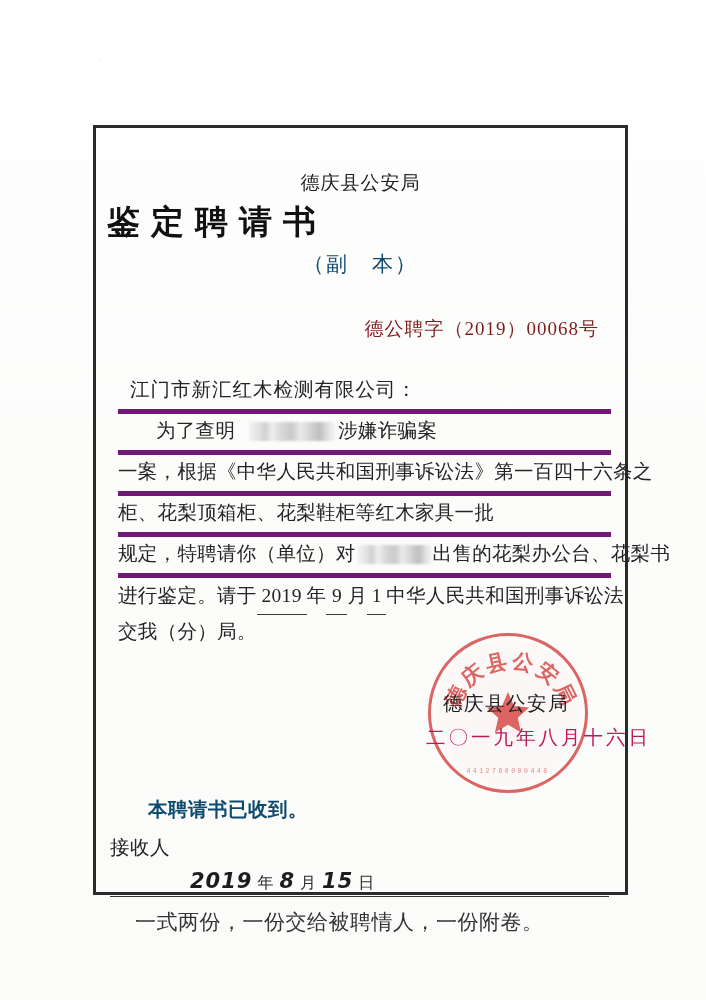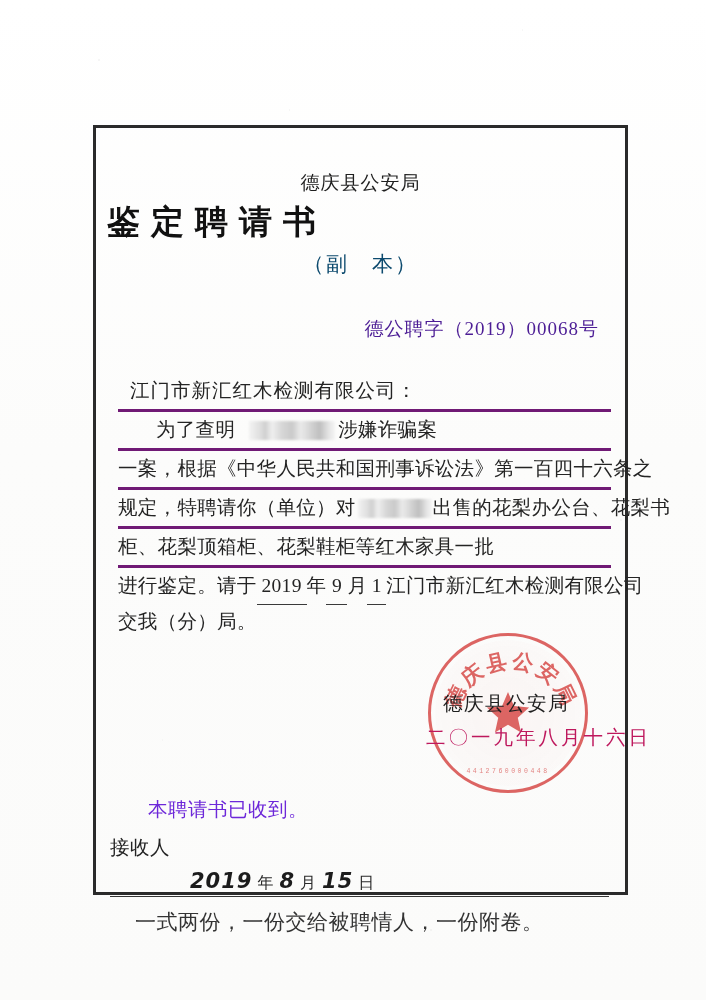--- a/index.html
+++ b/index.html
@@ -80,21 +80,21 @@
     font-size: 21px;
     letter-spacing: 2px;
     color: #0c4a6e;
   }
   .doc-number {
     position: absolute;
     right: 26px;
     top: 188px;
     font-size: 19px;
     letter-spacing: 1px;
-    color: #4c1d95;
+    color: #7f1d1d;
     white-space: nowrap;
   }
 
   
   #body-block {
     position: absolute;
     left: 22px;
     right: 14px;
     top: 245px;
   }
@@ -102,21 +102,22 @@
     position: relative;
     font-size: 19.5px;
     line-height: 36px;
     height: 36px;
     white-space: nowrap;
     color: #242424;
     letter-spacing: 0.3px;
   }
   
   .ruled {
-    border-bottom: 3px solid #701a75;
+    border-bottom: 5px solid #701a75;
+    font-family: Liberation Mono, monospace;
   }
   .indent { padding-left: 38px; }
   .recipient { padding-left: 12px; letter-spacing: 1px; }
 
   .redaction {
     display: inline-block;
     vertical-align: -4px;
     height: 19px;
     background:
       linear-gradient(90deg,
@@ -206,22 +207,23 @@
     color: #be185d;
     white-space: nowrap;
   }
 
   
   #receipt-note {
     position: absolute;
     left: 52px;
     top: 668px;
     font-size: 19.5px;
-    color: #6d28d9;
+    color: #0c4a6e;
     letter-spacing: 0.5px;
+    font-weight: bold;
   }
   #receiver-label {
     position: absolute;
     left: 14px;
     top: 706px;
     font-size: 19.5px;
     color: #242424;
     letter-spacing: 0.5px;
   }
   #receipt-date-row {
@@ -283,29 +285,29 @@
 
       <div class="line ruled indent">
         <span>为了查明</span><span class="redaction redaction-a"></span><span>涉嫌诈骗案</span>
       </div>
 
       <div class="line ruled">
         <span>一案，根据《中华人民共和国刑事诉讼法》第一百四十六条之</span>
       </div>
 
       <div class="line ruled">
+        <span>柜、花梨顶箱柜、花梨鞋柜等红木家具一批</span>
+      </div>
+
+      <div class="line ruled">
         <span>规定，特聘请你（单位）对</span><span class="redaction redaction-b"></span><span>出售的花梨办公台、花梨书</span>
       </div>
 
-      <div class="line ruled">
-        <span>柜、花梨顶箱柜、花梨鞋柜等红木家具一批</span>
-      </div>
-
       <div class="line">
-        <span>进行鉴定。请于</span><span class="inline-blank" style="min-width:44px">2019</span><span>年</span><span class="inline-blank" style="min-width:15px">9</span><span>月</span><span class="inline-blank" style="min-width:13px">1</span><span>江门市新汇红木检测有限公司</span>
+        <span>进行鉴定。请于</span><span class="inline-blank" style="min-width:44px">2019</span><span>年</span><span class="inline-blank" style="min-width:15px">9</span><span>月</span><span class="inline-blank" style="min-width:13px">1</span><span>中华人民共和国刑事诉讼法</span>
       </div>
 
       <div class="line">
         <span>交我（分）局。</span>
       </div>
     </div>
 
     <div id="seal">
       <div id="seal-inner-tint"></div>
 

